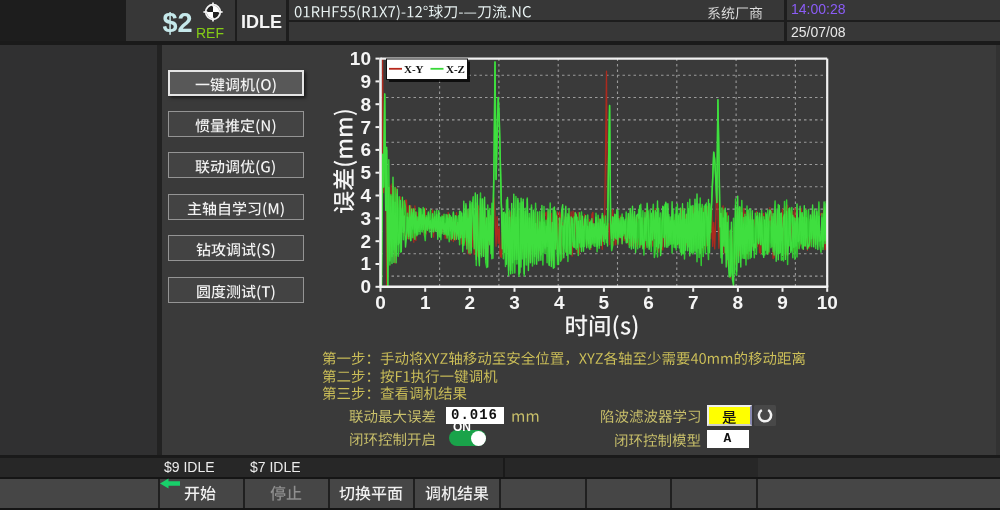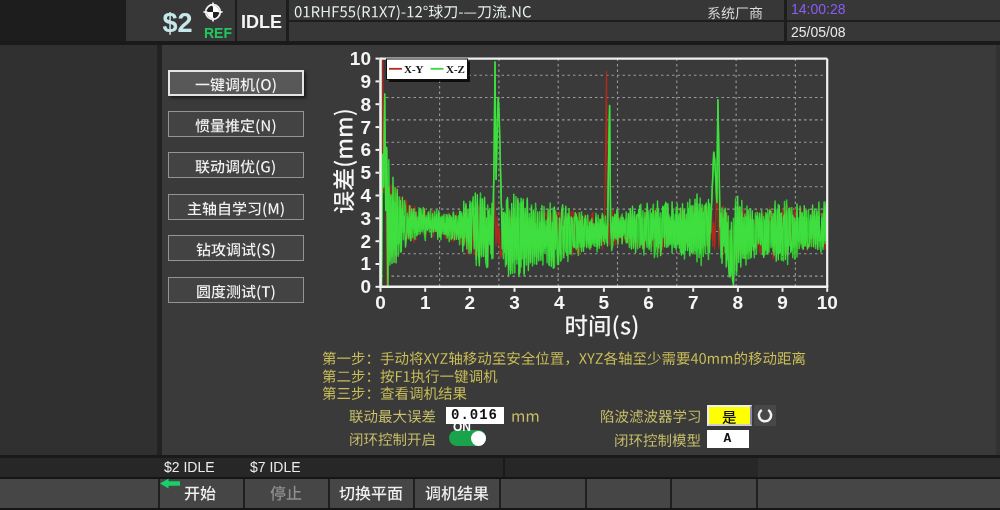--- a/index.html
+++ b/index.html
@@ -17,21 +17,21 @@
 <path d="M11 10 L4.6 10 A6.4 6.4 0 0 1 11 3.6 Z" fill="#222"></path>
 <path d="M11 10 L17.4 10 A6.4 6.4 0 0 1 11 16.4 Z" fill="#222"></path>
 <g stroke="#f2f2f2" stroke-width="1.7" fill="none">
 <circle cx="11" cy="10" r="7.3"></circle>
 <line x1="11" y1="0.4" x2="11" y2="4.4"></line>
         <line x1="11" y1="15.6" x2="11" y2="19.6"></line>
 <line x1="1.4" y1="10" x2="5.4" y2="10"></line>
         <line x1="16.6" y1="10" x2="20.6" y2="10"></line>
 </g>
 </svg>
-<div class="abs" style="left:196px;top:25px;width:36px;height:16px;color:#22c55e;font-size:14px;font-weight:bold;text-align:right">REF</div>
+<div class="abs" style="left:196px;top:25px;width:36px;height:16px;color:#84cc16;font-size:14px;font-weight:normal;text-align:left">REF</div>
 <div class="abs" style="left:237px;top:0px;width:49px;height:41px;background:#373737"></div>
 <div class="abs" style="left:237px;top:0;width:49px;height:41px;color:#f5f5f5;font-size:18px;font-weight:bold;line-height:44px;text-align:center">IDLE</div>
 <div class="abs" style="left:289px;top:0px;width:495px;height:20px;background:#373737"></div>
 <div class="abs" style="left:289px;top:22px;width:495px;height:19px;background:#373737"></div>
 <div class="abs" style="left:294px;top:2px;width:239px;height:22px">
       <svg width="239" height="21" viewBox="0 0 239 21" style="position:absolute;overflow:visible">
         <g transform="translate(0,15.3)">
           <g fill="#e9f3f3">
             <path transform="translate(0.0,0) scale(0.015000,-0.015000)" d="M278 -13C417 -13 506 113 506 369C506 623 417 746 278 746C138 746 50 623 50 369C50 113 138 -13 278 -13ZM278 61C195 61 138 154 138 369C138 583 195 674 278 674C361 674 418 583 418 369C418 154 361 61 278 61Z"></path>
             <path transform="translate(8.3,0) scale(0.015000,-0.015000)" d="M88 0H490V76H343V733H273C233 710 186 693 121 681V623H252V76H88Z"></path>
@@ -71,21 +71,21 @@
             <path transform="translate(14.0,0) scale(0.014000,-0.014000)" d="M698 352V36C698 -38 715 -60 785 -60C799 -60 859 -60 873 -60C935 -60 953 -22 958 114C939 119 909 131 894 145C891 24 887 6 865 6C853 6 806 6 797 6C775 6 772 9 772 36V352ZM510 350C504 152 481 45 317 -16C334 -30 355 -58 364 -77C545 -3 576 126 584 350ZM42 53 59 -21C149 8 267 45 379 82L367 147C246 111 123 74 42 53ZM595 824C614 783 639 729 649 695H407V627H587C542 565 473 473 450 451C431 433 406 426 387 421C395 405 409 367 412 348C440 360 482 365 845 399C861 372 876 346 886 326L949 361C919 419 854 513 800 583L741 553C763 524 786 491 807 458L532 435C577 490 634 568 676 627H948V695H660L724 715C712 747 687 802 664 842ZM60 423C75 430 98 435 218 452C175 389 136 340 118 321C86 284 63 259 41 255C50 235 62 198 66 182C87 195 121 206 369 260C367 276 366 305 368 326L179 289C255 377 330 484 393 592L326 632C307 595 286 557 263 522L140 509C202 595 264 704 310 809L234 844C190 723 116 594 92 561C70 527 51 504 33 500C43 479 55 439 60 423Z"></path>
             <path transform="translate(28.0,0) scale(0.014000,-0.014000)" d="M145 770V471C145 320 136 112 40 -34C60 -42 94 -64 109 -77C210 77 224 309 224 471V692H935V770Z"></path>
             <path transform="translate(42.0,0) scale(0.014000,-0.014000)" d="M274 643C296 607 322 556 336 526L405 554C392 583 363 631 341 666ZM560 404C626 357 713 291 756 250L801 302C756 341 668 405 603 449ZM395 442C350 393 280 341 220 305C231 290 249 258 255 245C319 288 398 356 451 416ZM659 660C642 620 612 564 584 523H118V-78H190V459H816V4C816 -12 810 -16 793 -16C777 -18 719 -18 657 -16C667 -33 676 -57 680 -74C766 -74 816 -74 846 -64C876 -54 885 -36 885 3V523H662C687 558 715 601 739 642ZM314 277V1H378V49H682V277ZM378 221H619V104H378ZM441 825C454 797 468 762 480 732H61V667H940V732H562C550 765 531 809 513 844Z"></path>
           </g>
         </g>
       </svg>
     </div>
 <div class="abs" style="left:787px;top:0px;width:213px;height:20px;background:#373737"></div>
 <div class="abs" style="left:787px;top:22px;width:213px;height:19px;background:#373737"></div>
 <div class="abs" style="left:791px;top:1px;color:#8b5cf6;font-size:14px">14:00:28</div>
-<div class="abs" style="left:791px;top:24px;color:#e8e8e8;font-size:14px">25/05/08</div>
+<div class="abs" style="left:791px;top:24px;color:#e8e8e8;font-size:14px">25/07/08</div>
 <div class="abs" style="left:0px;top:41px;width:1000px;height:417px;background:#3a3a3a"></div>
 <div class="abs" style="left:0px;top:41px;width:157px;height:417px;background:#303031"></div>
 <div class="abs" style="left:157px;top:41px;width:5px;height:417px;background:#222"></div>
 <div class="abs" style="left:0px;top:41px;width:1000px;height:4px;background:#1a1a1a"></div>
 <div class="abs" style="left:996px;top:45px;width:4px;height:410px;background:#323232"></div>
 <div class="abs" style="left:168px;top:70px;width:136px;height:26px;background:#585858;border:2px solid #e4e4e4;box-shadow:2px 2px 3px rgba(0,0,0,0.55)"></div>
 <div class="abs" style="left:195.005px;top:75px;width:83px;height:22px">
       <svg width="83" height="21" viewBox="0 0 83 21" style="position:absolute;overflow:visible">
         <g transform="translate(0,15.3)">
           <g fill="#f2f2f2">
@@ -455,21 +455,21 @@
         </g>
       </svg>
     </div>
 <div class="abs" style="left:706.5px;top:430px;width:42px;height:18px;background:#fff">
       <div style="font-family:'Liberation Mono',monospace;font-size:13px;font-weight:bold;color:#111;text-align:center;line-height:18px">A</div>
     </div>
 <div class="abs" style="left:0px;top:455px;width:1000px;height:3px;background:#1a1a1a"></div>
 <div class="abs" style="left:0px;top:458px;width:1000px;height:19px;background:#272727"></div>
 <div class="abs" style="left:503px;top:458px;width:2px;height:19px;background:#1a1a1a"></div>
 <div class="abs" style="left:758px;top:458px;width:242px;height:19px;background:#2f2f2f"></div>
-<div class="abs" style="left:164px;top:459px;color:#ececec;font-size:14px">$2 IDLE</div>
+<div class="abs" style="left:164px;top:459px;color:#ececec;font-size:14px">$9 IDLE</div>
 <div class="abs" style="left:250px;top:459px;color:#ececec;font-size:14px">$7 IDLE</div>
 <div class="abs" style="left:0px;top:477px;width:1000px;height:2px;background:#151515"></div>
 <div class="abs" style="left:0px;top:479px;width:1000px;height:29px;background:#464646"></div>
 <div class="abs" style="left:158px;top:479px;width:2px;height:29px;background:#202020"></div>
 <div class="abs" style="left:243px;top:479px;width:2px;height:29px;background:#202020"></div>
 <div class="abs" style="left:328px;top:479px;width:2px;height:29px;background:#202020"></div>
 <div class="abs" style="left:413px;top:479px;width:2px;height:29px;background:#202020"></div>
 <div class="abs" style="left:499px;top:479px;width:2px;height:29px;background:#202020"></div>
 <div class="abs" style="left:585px;top:479px;width:2px;height:29px;background:#202020"></div>
 <div class="abs" style="left:670px;top:479px;width:2px;height:29px;background:#202020"></div>

